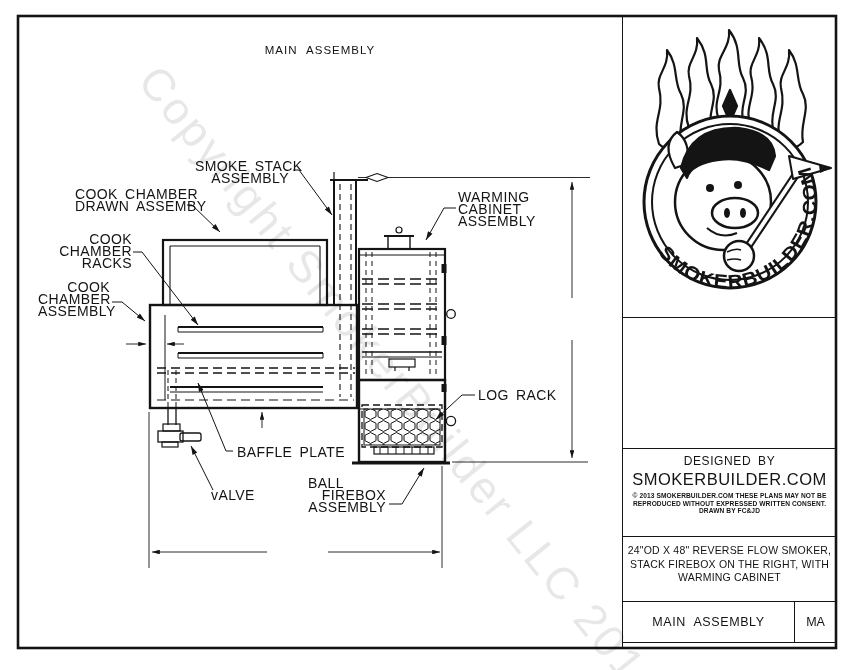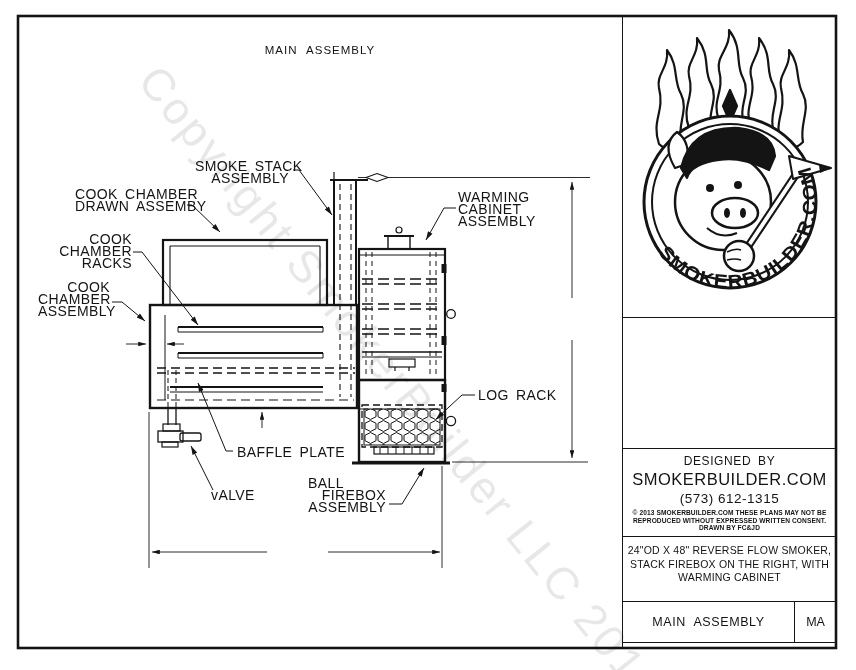--- a/index.html
+++ b/index.html
@@ -251,21 +251,20 @@
         <path id="logoarc" d="M35,237 A88,88 0 0 0 186,149" fill="none" stroke="none"></path>
         <text font-family="Liberation Sans, sans-serif" font-size="19" font-weight="bold" fill="#141414" letter-spacing="1">
           <textPath href="#logoarc" startOffset="0" textLength="255" lengthAdjust="spacingAndGlyphs">SMOKERBUILDER.COM</textPath>
         </text>
       </svg>
     </div>
     <div id="cell-empty" class="cell"></div>
     <div id="cell-designed" class="cell">
       <div class="t-designed">DESIGNED BY</div>
       <div class="t-company">SMOKERBUILDER.COM</div>
-      <div class="t-phone">(573) 612-1315</div>
       <div class="t-copy">
         <div>© 2013 SMOKERBUILDER.COM THESE PLANS MAY NOT BE</div>
         <div>REPRODUCED WITHOUT EXPRESSED WRITTEN CONSENT.</div>
         <div>DRAWN BY FC&amp;JD</div>
       </div>
     </div>
     <div id="cell-desc" class="cell">
       <div>24"OD X 48" REVERSE FLOW SMOKER,</div>
       <div>STACK FIREBOX ON THE RIGHT, WITH</div>
       <div>WARMING CABINET</div>

